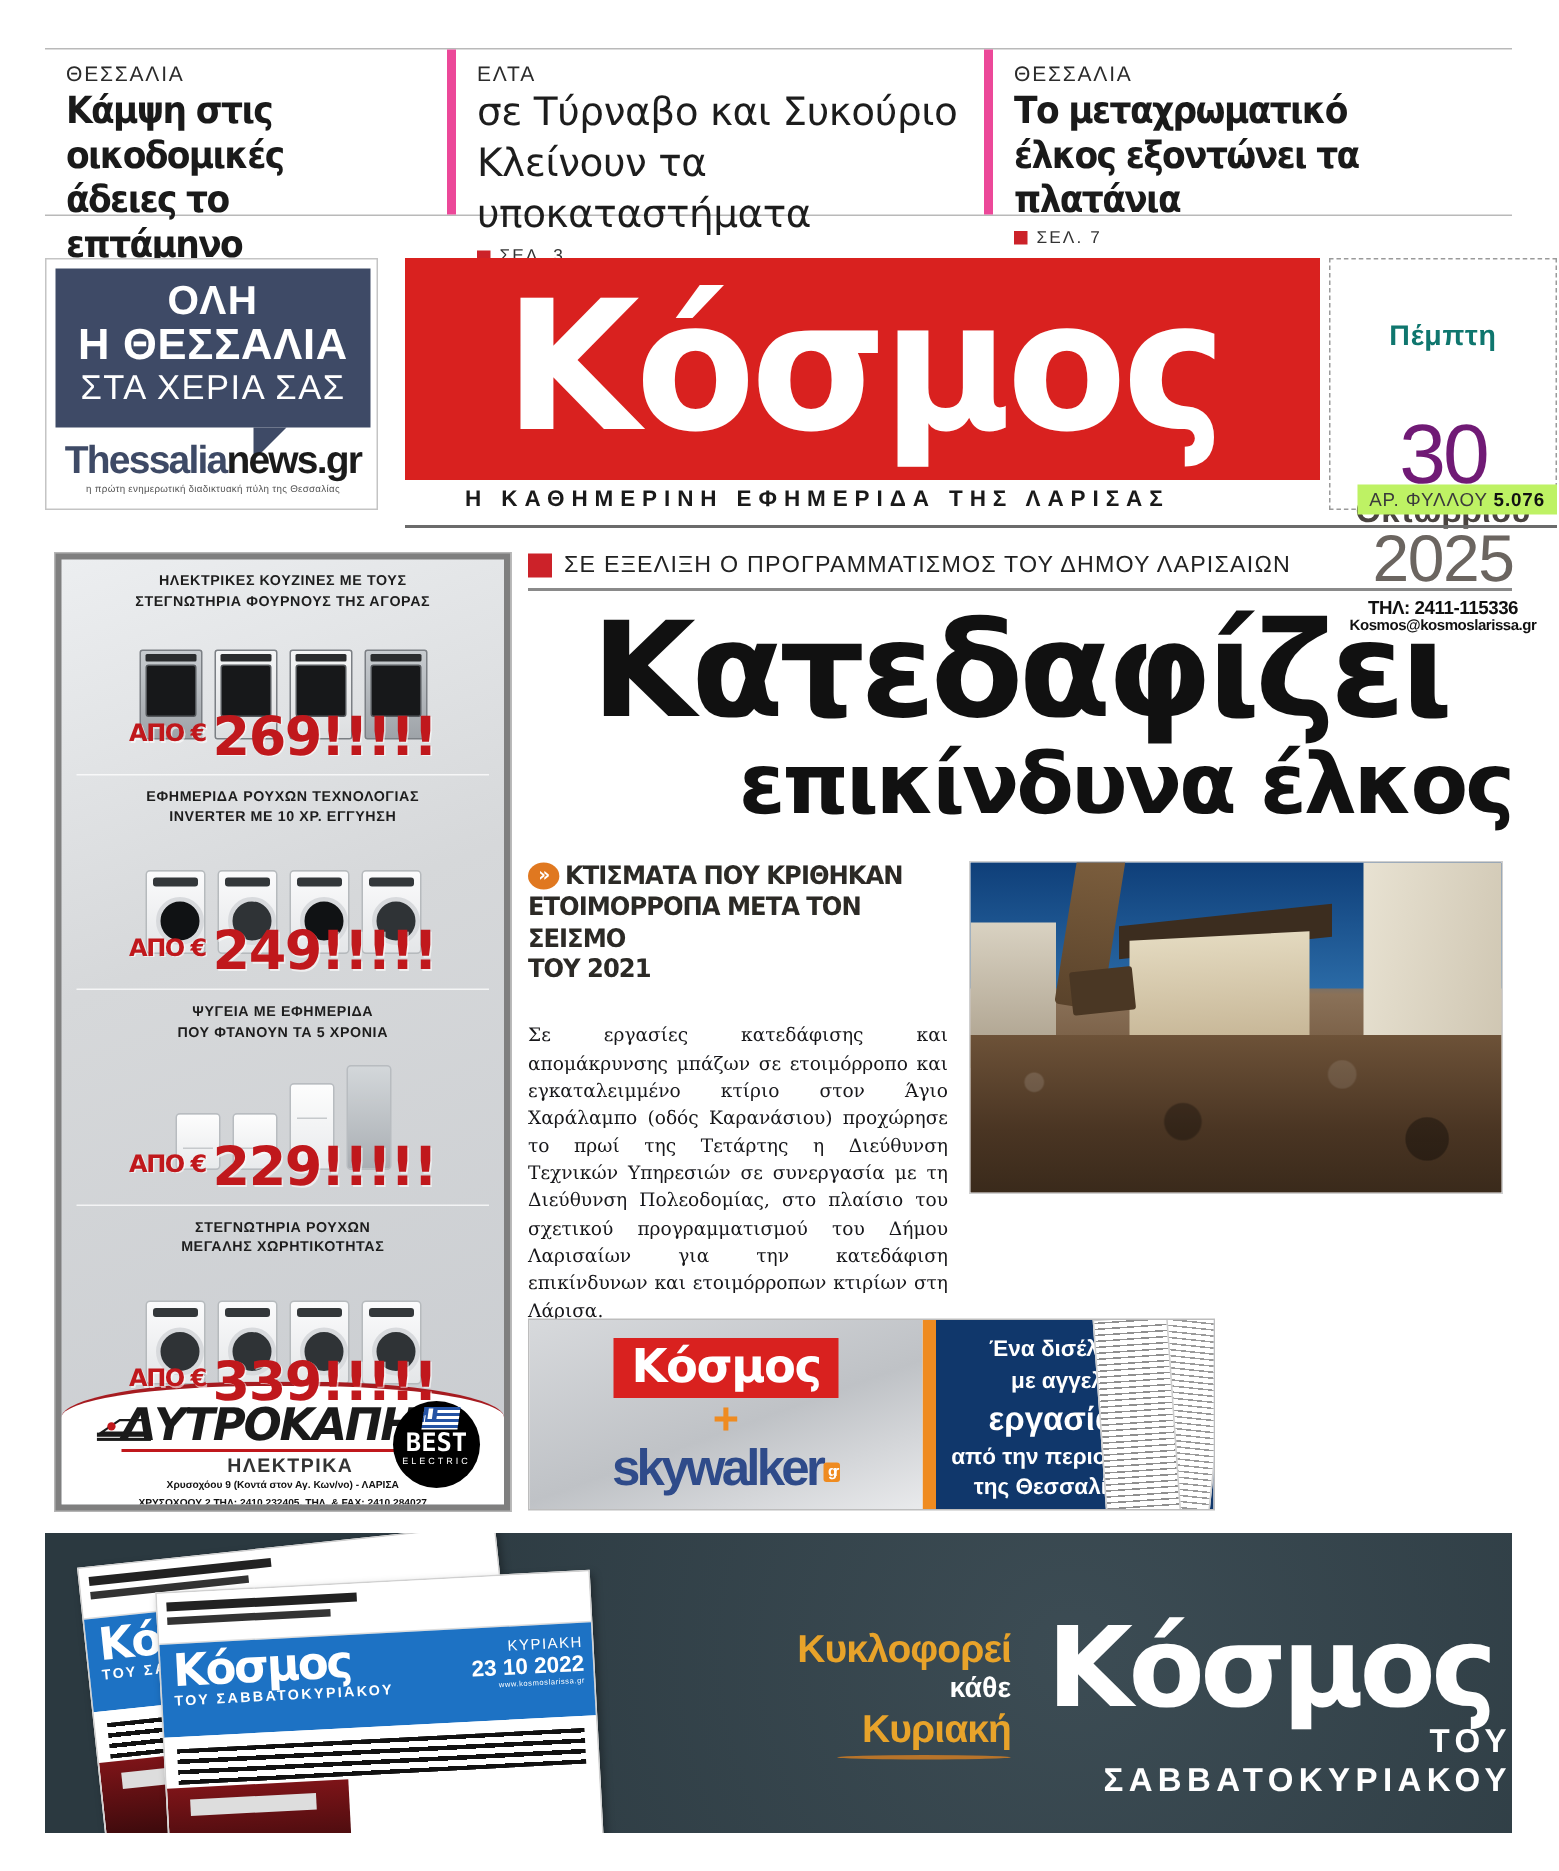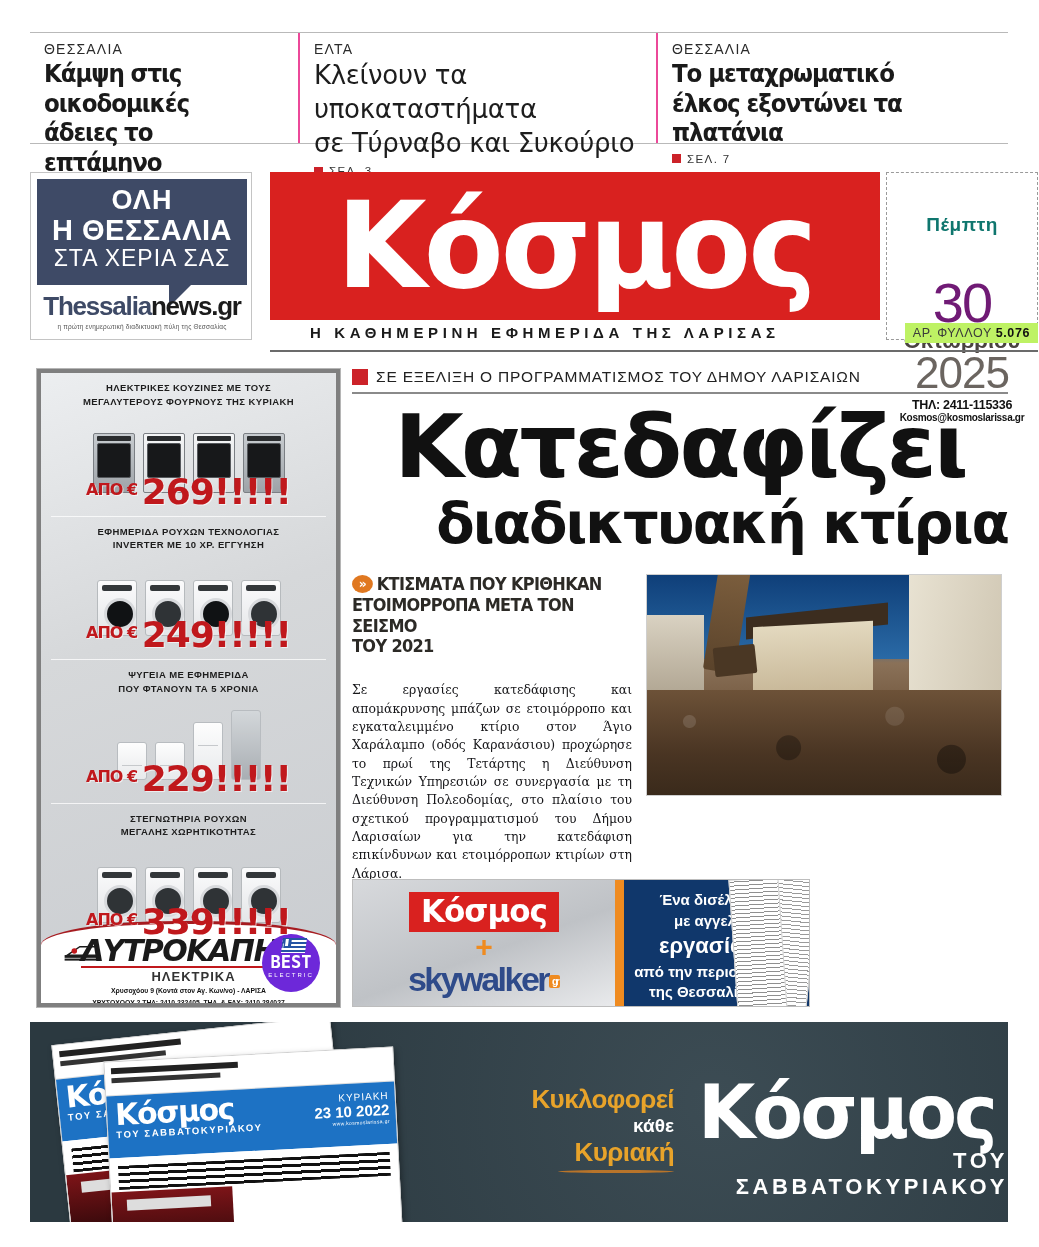--- a/index.html
+++ b/index.html
@@ -10,21 +10,21 @@
     overflow: hidden;
   }
   .page { position: relative; width: 1039px; height: 1247px; background:#fff; }
 
   
   .teasers {
     position: absolute; left: 30px; top: 32px; width: 978px; height: 112px;
     display: flex; border-top: 1px solid #b9b9b9; border-bottom: 1px solid #b9b9b9;
   }
   .teaser { padding: 8px 14px 6px 14px; position: relative; }
-  .teaser + .teaser { border-left: 2px solid #ec4899; }
+  .teaser + .teaser { border-left: 6px solid #ec4899; }
   .t1 { width: 268px; }
   .t2 { width: 358px; }
   .t3 { width: 352px; }
   .kicker {
     font-size: 14px; letter-spacing: 1.2px; color: #2b2b2b; font-weight: 400;
     margin-bottom: 2px;
   }
   .th-title {
     font-family: "DejaVu Sans", sans-serif;
     font-weight: 700; font-size: 25px; line-height: 1.18; color: #1a1a1a;
@@ -138,21 +138,21 @@
   }
   .store-name {
     font-family: "DejaVu Sans", sans-serif; font-weight: 700; font-style: italic;
     font-size: 30px; color: #1a1a1a; letter-spacing: -1.5px;
     border-bottom: 2px solid #c0181c; display: inline-block; line-height: 1.0;
   }
   .store-sub { font-size: 13px; font-weight: 700; letter-spacing: 1px; color: #333; margin-top:1px;padding-left:10px;}
   .store-addr { font-size: 6.8px; font-weight: 700; color: #111; line-height: 1.5; margin-top: 2px;}
   .best-badge {
     position: absolute; right: 16px; top: 10px; width: 58px; height: 58px; border-radius: 50%;
-    background: #6d28d9; color: #fff; text-align: center; padding-top: 18px;
+    background: #000000; color: #fff; text-align: center; padding-top: 18px;
   }
   .best-badge .bb { font-size: 17px; font-weight: 700; letter-spacing: 0px; font-family:"DejaVu Sans Mono", monospace;}
   .best-badge .be { font-size: 6px; letter-spacing: 2px; }
   .gr-flag { position: absolute; right: 14px; top: 4px; width: 24px; height: 15px; background: repeating-linear-gradient(#2553a4 0 2px, #fff 2px 4px); transform: skewX(-8deg);}
   .gr-flag::before{content:"";position:absolute;left:0;top:0;width:9px;height:9px;background:#2553a4;}
   .gr-flag::after{content:"";position:absolute;left:3.3px;top:0.8px;width:2.4px;height:7.4px;background:#fff;box-shadow:-3.3px 3.3px 0 -1.15px #fff, 0 0 0 0 #fff;}
   .brand-mark { position:absolute; left:22px; top:20px; width:42px; height:18px;}
 
   
   .main-col { position: absolute; left: 352px; top: 368px; width: 656px; }
@@ -277,22 +277,22 @@
       <div class="kicker">ΘΕΣΣΑΛΙΑ</div>
       <div class="th-title">Κάμψη στις οικοδομικές</div>
       <div class="th-title">άδειες το επτάμηνο</div>
       <div class="sel">
         <span class="sq"></span>
         <span>ΣΕΛ. 9</span>
       </div>
     </div>
     <div class="teaser t2">
       <div class="kicker">ΕΛΤΑ</div>
+      <div class="elta-title">σε Τύρναβο και Συκούριο</div>
       <div class="elta-title">Κλείνουν τα υποκαταστήματα</div>
-      <div class="elta-title">σε Τύρναβο και Συκούριο</div>
       <div class="sel">
         <span class="sq"></span>
         <span>ΣΕΛ. 3</span>
       </div>
     </div>
     <div class="teaser t3">
       <div class="kicker">ΘΕΣΣΑΛΙΑ</div>
       <div class="th-title">Το μεταχρωματικό</div>
       <div class="th-title">έλκος εξοντώνει τα πλατάνια</div>
       <div class="sel">
@@ -340,21 +340,21 @@
       </div>
     </div>
   </div>
 
   <div class="left-ad">
     <div class="ad-inner">
 
       <div class="ad-seg">
         <div class="ad-h">
           <div>ΗΛΕΚΤΡΙΚΕΣ ΚΟΥΖΙΝΕΣ ΜΕ ΤΟΥΣ</div>
-          <div>ΜΕΓΑΛΥΤΕΡΟΥΣ ΦΟΥΡΝΟΥΣ ΤΗΣ ΚΥΡΙΑΚΗ</div>
+          <div>ΣΤΕΓΝΩΤΗΡΙΑ ΦΟΥΡΝΟΥΣ ΤΗΣ ΑΓΟΡΑΣ</div>
         </div>
         <div class="appl-row">
           <div class="oven"></div>
           <div class="oven w"></div>
           <div class="oven w"></div>
           <div class="oven"></div>
         </div>
         <div class="price">
           <span class="from">ΑΠΟ €</span>
           <span class="num">269!!!!!</span>
@@ -435,21 +435,21 @@
 
     </div>
   </div>
 
   <div class="main-col">
     <div class="topbar">
       <span class="sq2"></span>
       <span class="txt">ΣΕ ΕΞΕΛΙΞΗ Ο ΠΡΟΓΡΑΜΜΑΤΙΣΜΟΣ ΤΟΥ ΔΗΜΟΥ ΛΑΡΙΣΑΙΩΝ</span>
     </div>
     <div class="hl1">Κατεδαφίζει</div>
-    <div class="hl2">διαδικτυακή κτίρια</div>
+    <div class="hl2">επικίνδυνα έλκος</div>
 
     <div class="story">
       <div class="story-left">
         <div class="deck">
           <span class="chev">»</span><span>ΚΤΙΣΜΑΤΑ ΠΟΥ ΚΡΙΘΗΚΑΝ</span>
           <div>ΕΤΟΙΜΟΡΡΟΠΑ ΜΕΤΑ ΤΟΝ ΣΕΙΣΜΟ</div>
           <div>ΤΟΥ 2021</div>
         </div>
         <div class="body-txt">Σε εργασίες κατεδάφισης και απομάκρυνσης μπάζων σε ετοιμόρροπο και εγκαταλειμμένο κτίριο στον Άγιο Χαράλαμπο (οδός Καρανάσιου) προχώρησε το πρωί της Τετάρτης η Διεύθυνση Τεχνικών Υπηρεσιών σε συνεργασία με τη Διεύθυνση Πολεοδομίας, στο πλαίσιο του σχετικού προγραμματισμού του Δήμου Λαρισαίων για την κατεδάφιση επικίνδυνων και ετοιμόρροπων κτιρίων στη Λάρισα.</div>
         <div class="sel2">

